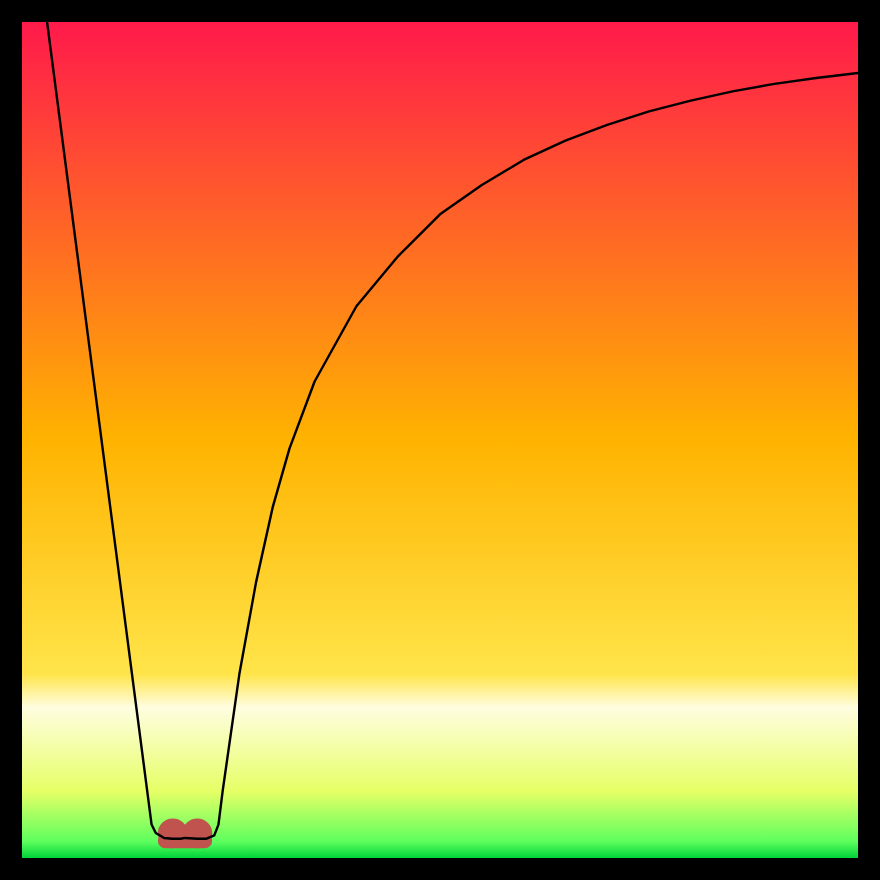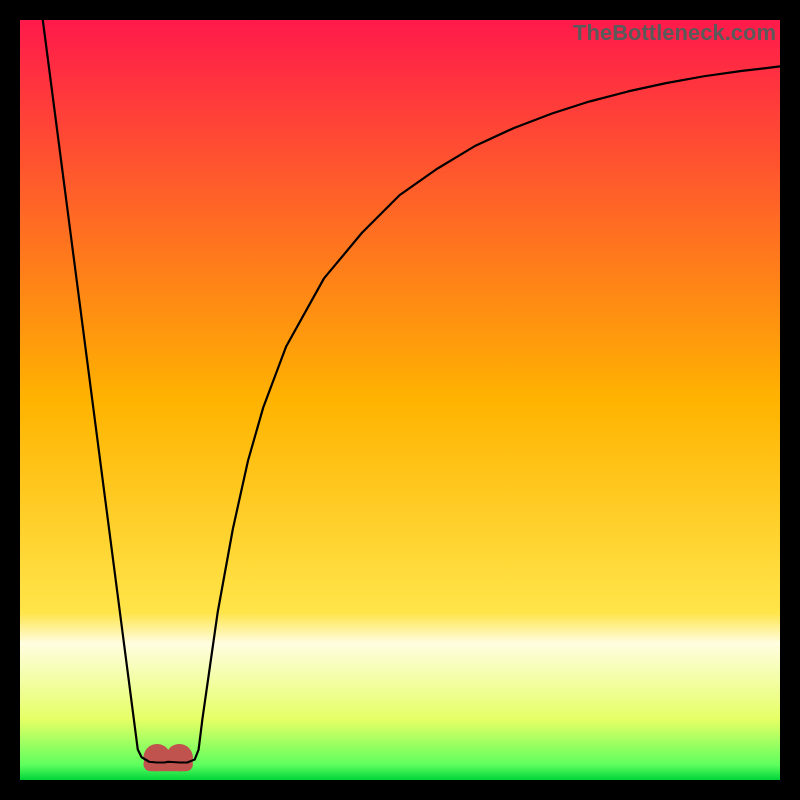--- a/index.html
+++ b/index.html
@@ -53,14 +53,13 @@
         </linearGradient>
     </defs>
     <rect x="0" y="0" width="760" height="760" fill="url(#bg-grad)"></rect>
     <g id="marker-g">
         <rect x="123.50" y="737.58" width="49.40" height="13.59" rx="6.79" fill="#c0534e"></rect>
         <circle cx="137.09" cy="737.58" r="13.59" fill="#c0534e"></circle>
         <circle cx="159.32" cy="737.58" r="13.59" fill="#c0534e"></circle>
       </g>
     <path id="curve" fill="none" stroke="#000" stroke-width="2.2" stroke-linecap="round" stroke-linejoin="round" d="M22.80 0.00 L117.80 729.60 L117.80 729.60 L121.60 737.20 L129.20 741.76 L136.80 742.52 L144.40 742.52 L148.20 741.76 L159.60 742.52 L167.20 742.52 L174.80 739.48 L178.60 729.60 L178.60 729.60 L182.40 699.20 L190.00 646.00 L197.60 592.80 L212.80 509.20 L228.00 440.80 L243.20 387.60 L266.00 326.80 L304.00 258.40 L342.00 212.80 L380.00 174.80 L418.00 148.20 L456.00 125.40 L494.00 107.92 L532.00 93.48 L570.00 81.32 L608.00 71.44 L646.00 63.08 L684.00 56.24 L722.00 50.92 L760.00 46.36"></path>
   </svg>
-  <div class="watermark">TheBottleneck.com</div>
 </div>
 
 </body></html>

